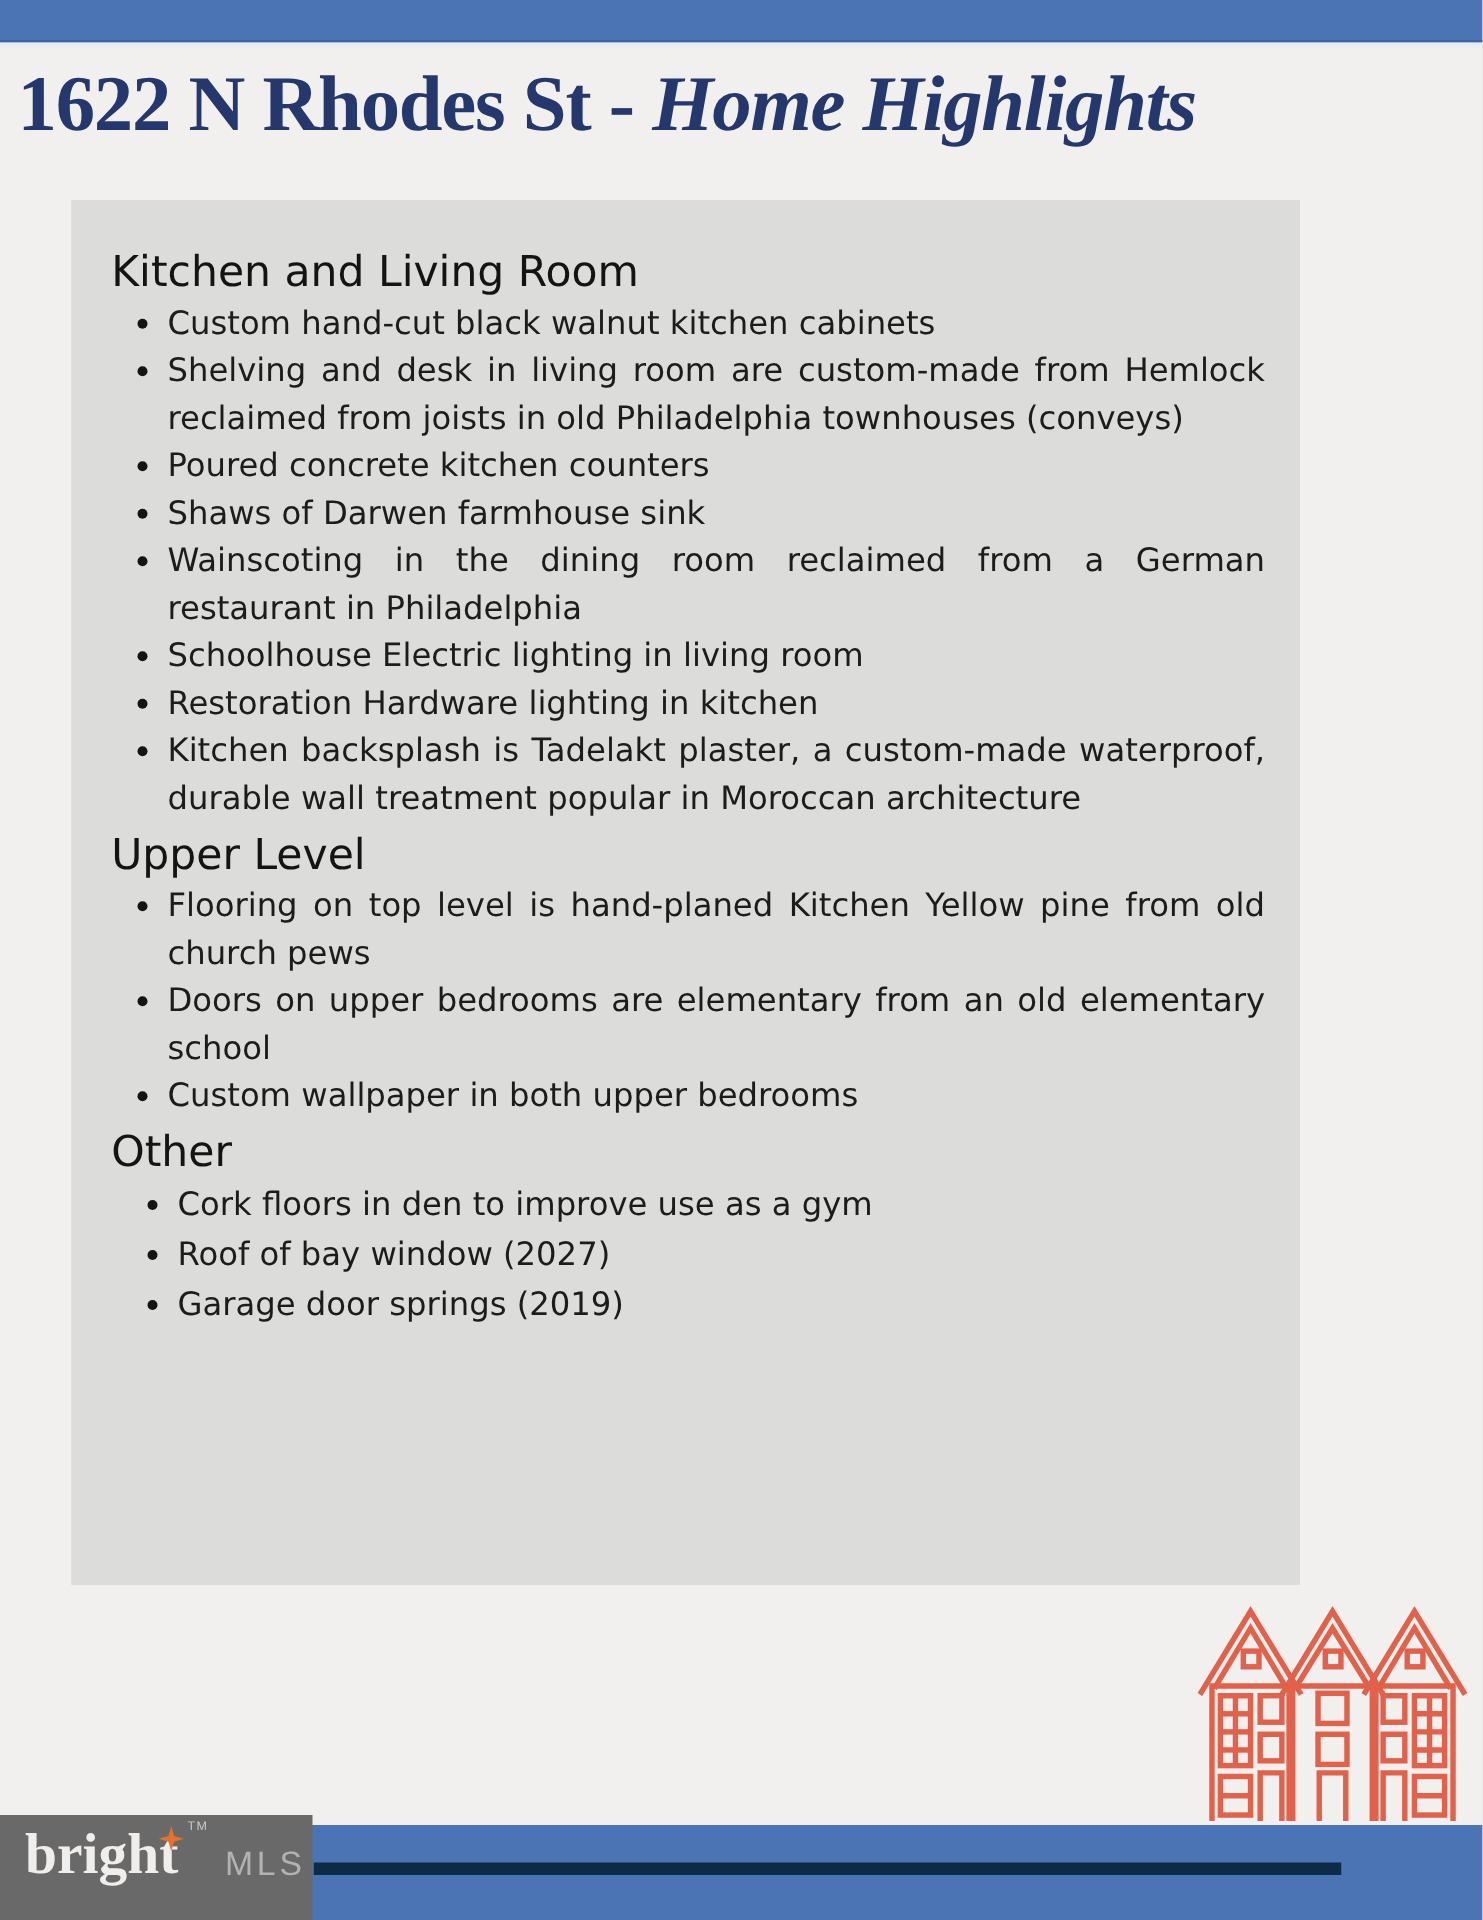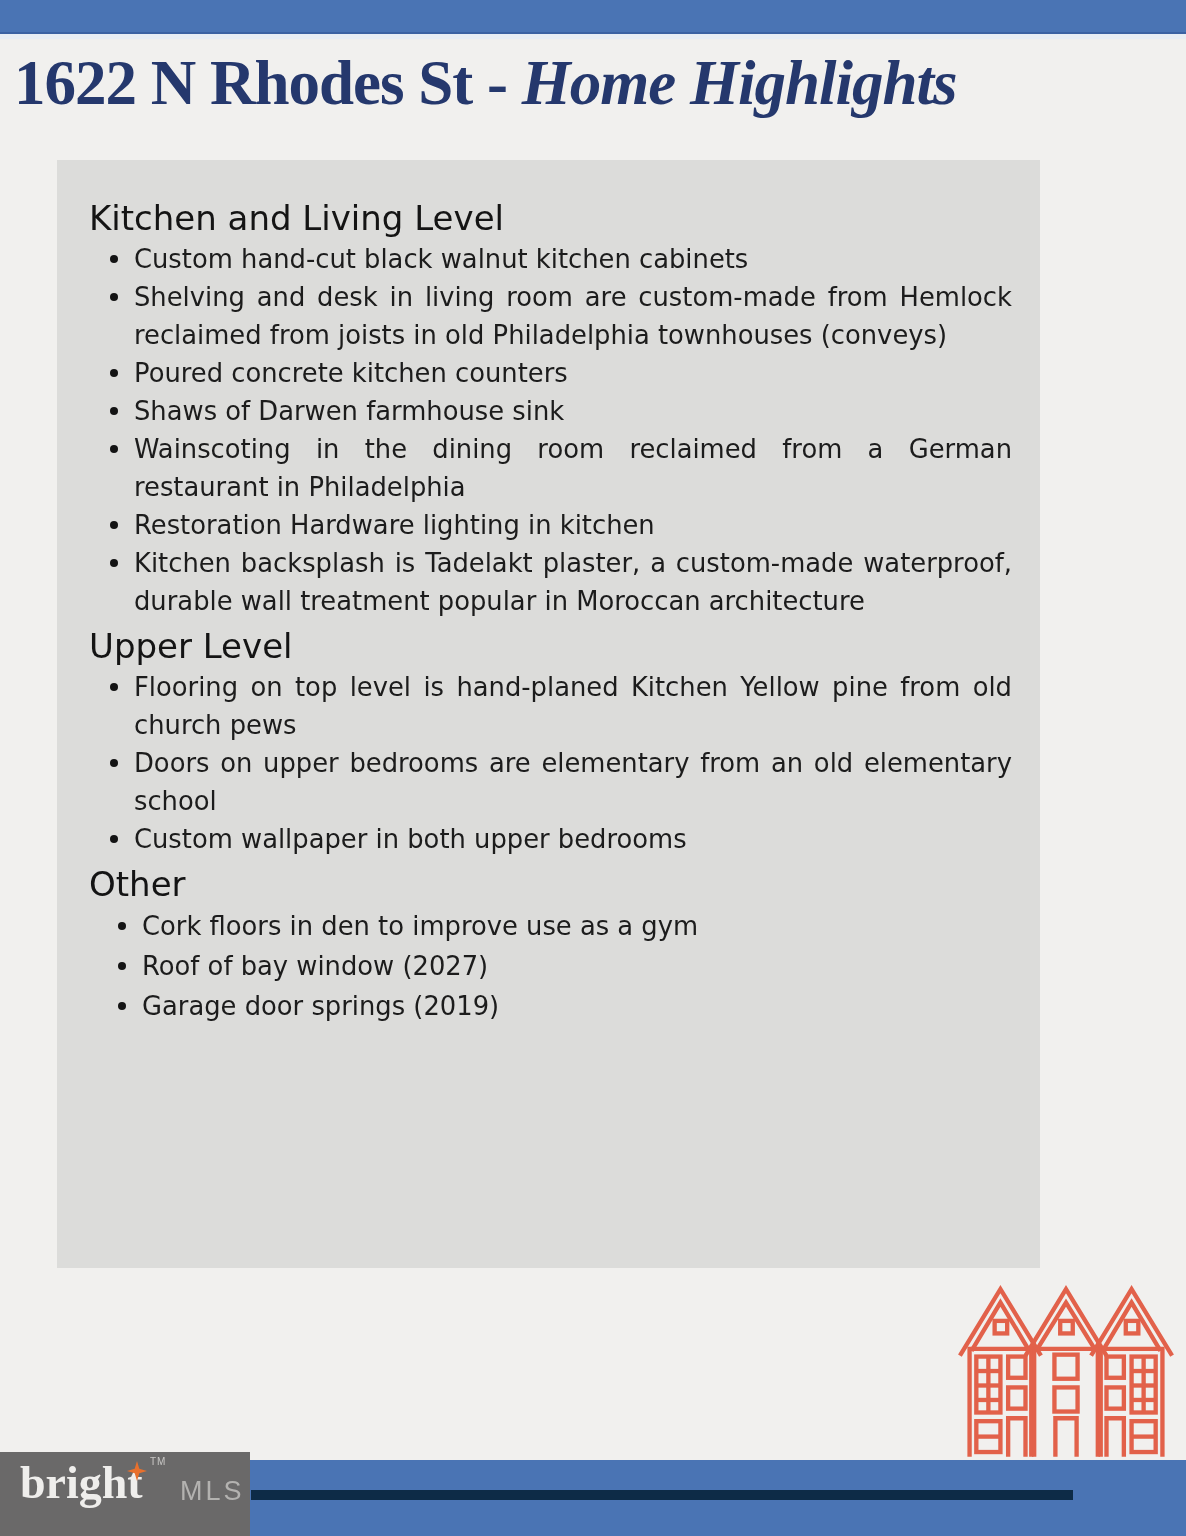--- a/index.html
+++ b/index.html
@@ -59,27 +59,28 @@
 </head>
 <body>
 
 <div class="top-bar"></div>
 <div class="top-strip"></div>
 
 <h1 class="page-title"><span>1622 N Rhodes St - </span><span class="title-italic">Home Highlights</span></h1>
 
 <div class="panel">
 
-<h2 class="section-heading">Kitchen and Living Level</h2>
+<h2 class="section-heading">Kitchen and Living Room</h2>
     <ul class="bullet-list section-0">
       <li>Custom hand-cut black walnut kitchen cabinets</li>
       <li>Shelving and desk in living room are custom-made from Hemlock reclaimed from joists in old Philadelphia townhouses (conveys)</li>
       <li>Poured concrete kitchen counters</li>
       <li>Shaws of Darwen farmhouse sink</li>
       <li>Wainscoting in the dining room reclaimed from a German restaurant in Philadelphia</li>
+      <li>Schoolhouse Electric lighting in living room</li>
       <li>Restoration Hardware lighting in kitchen</li>
       <li>Kitchen backsplash is Tadelakt plaster, a custom-made waterproof, durable wall treatment popular in Moroccan architecture</li>
     </ul>
     <h2 class="section-heading">Upper Level</h2>
     <ul class="bullet-list section-1">
       <li>Flooring on top level is hand-planed Kitchen Yellow pine from old church pews</li>
       <li>Doors on upper bedrooms are elementary from an old elementary school</li>
       <li>Custom wallpaper in both upper bedrooms</li>
     </ul>
     <h2 class="section-heading">Other</h2>

